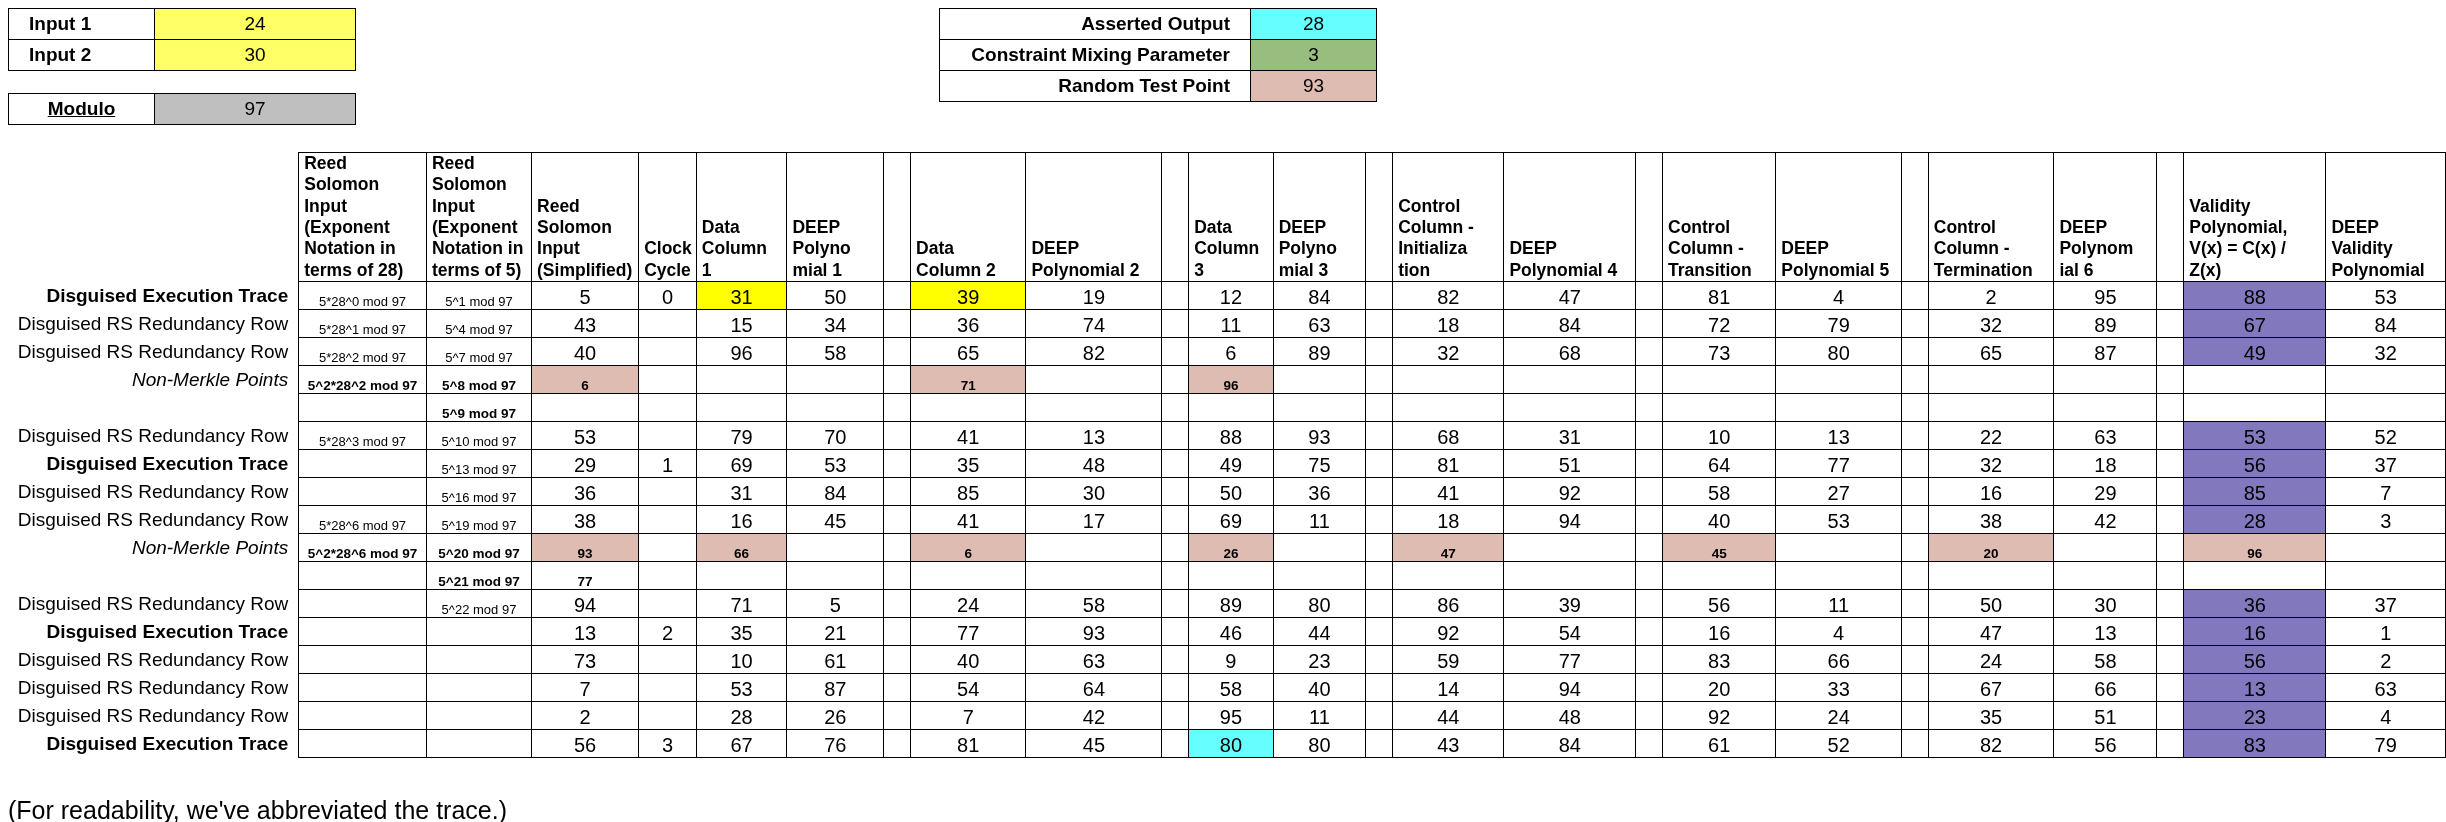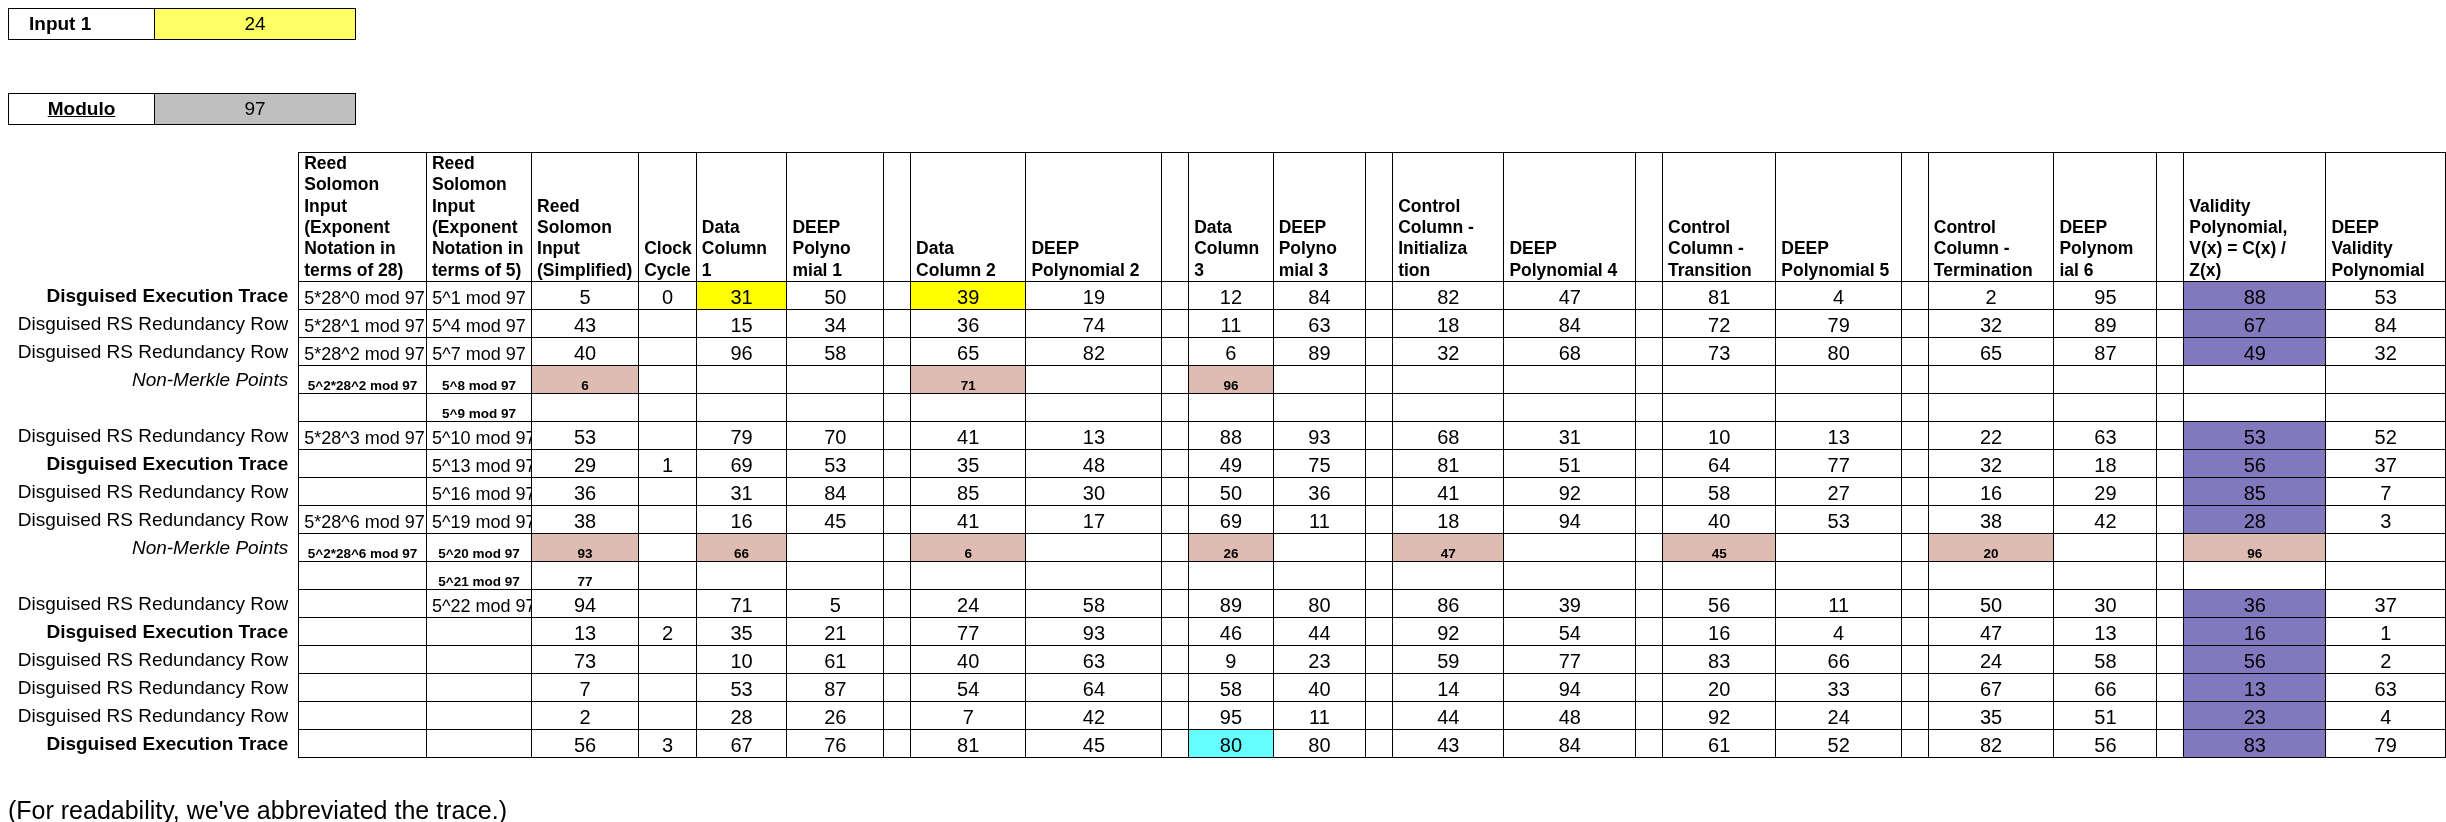--- a/index.html
+++ b/index.html
@@ -65,21 +65,21 @@
   th.hdr{
     text-align:left;
     font-weight:bold;
     font-size:17.5px;
     line-height:1.22;
     vertical-align:bottom;
     height:142px;
     padding-bottom:3px;
   }
   td.num{text-align:center;vertical-align:middle;font-size:20px;}
-  td.expr{text-align:center;vertical-align:middle;font-size:18px;white-space:nowrap;}
+  td.expr{text-align:center;vertical-align:middle;font-size:13px;white-space:nowrap;}
   td.blank{}
   
   col.sp{width:26px;}
 
   
   .bold-label{font-weight:bold;}
   .italic-label{font-style:italic;}
   .hl-yellow{background:#ffff00;}
   .hl-cyan{background:#66ffff;}
   .hl-purple{background:#8278be;}
@@ -99,32 +99,52 @@
 <body>
 
 <div class="page">
 
   <table id="inputs-table" class="infotable">
     <tbody>
         <tr>
           <td class="lbl">Input 1</td>
           <td class="val">24</td>
         </tr>
+        <tr>
+          <td class="lbl">Input 2</td>
+          <td class="val">30</td>
+        </tr>
       </tbody>
   </table>
 
   <table id="modulo-table" class="infotable">
     <tbody>
       <tr>
         <td class="lbl">Modulo</td>
         <td class="val">97</td>
       </tr>
     </tbody>
   </table>
 
+  <table id="params-table" class="infotable">
+    <tbody>
+        <tr>
+          <td class="lbl">Asserted Output</td>
+          <td class="val" style="background: rgb(102, 255, 255);">28</td>
+        </tr>
+        <tr>
+          <td class="lbl">Constraint Mixing Parameter</td>
+          <td class="val" style="background: rgb(151, 189, 127);">3</td>
+        </tr>
+        <tr>
+          <td class="lbl">Random Test Point</td>
+          <td class="val" style="background: rgb(222, 188, 177);">93</td>
+        </tr>
+      </tbody>
+  </table>
 
   <div id="trace-wrap">
     <table id="trace">
       <colgroup id="trace-cols">
           <col style="width: 290px;">
           <col style="width: 124px;">
           <col style="width: 102px;">
           <col style="width: 104px;">
           <col style="width: 56px;">
           <col style="width: 88px;">

